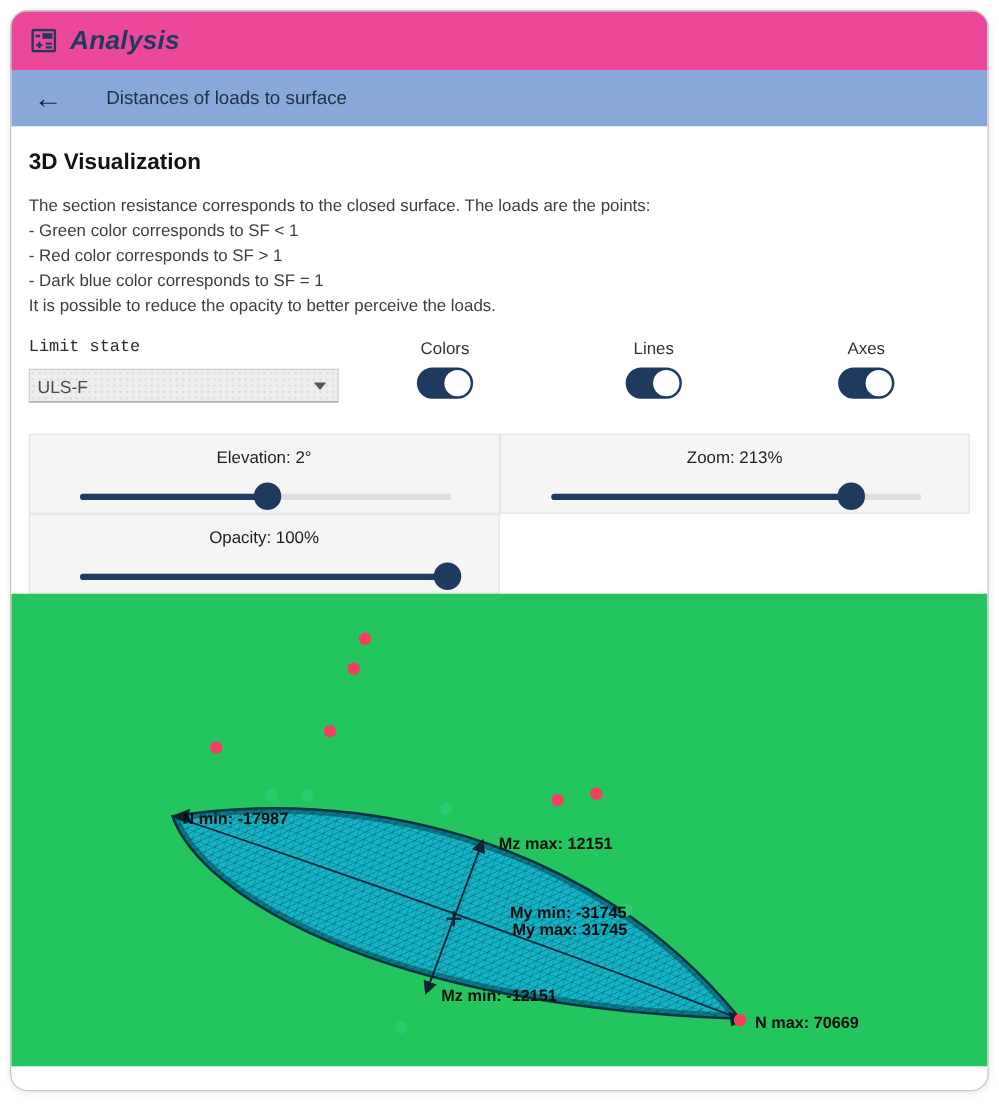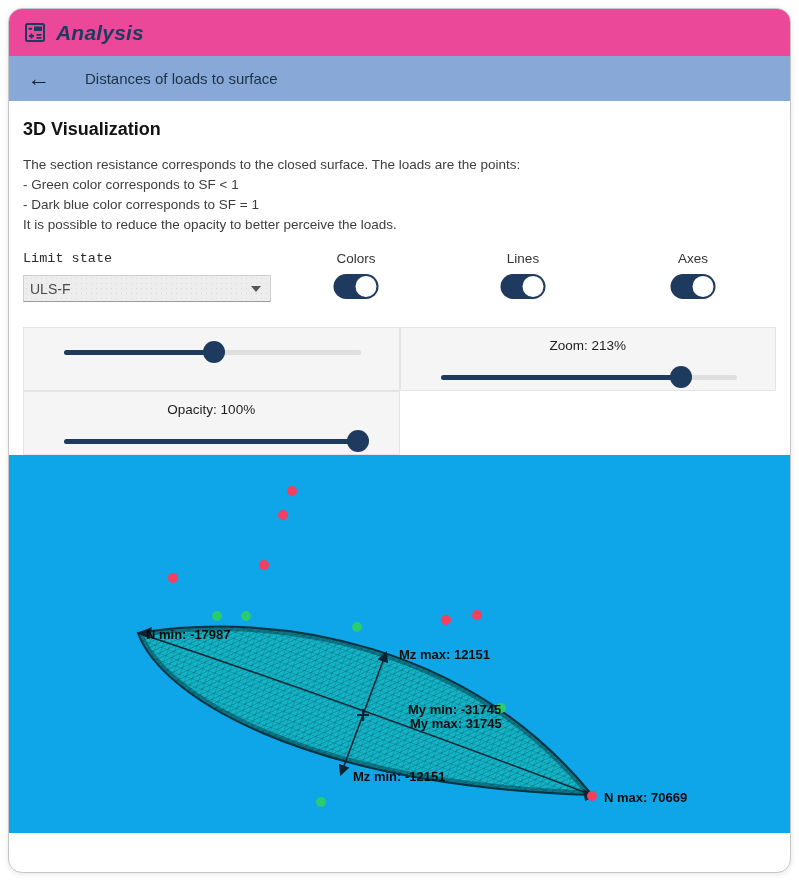--- a/index.html
+++ b/index.html
@@ -37,21 +37,21 @@
   .toggle .knob{position:absolute;right:2px;top:2px;width:21px;height:21px;border-radius:50%;background:#fff;}
   
   .slider-grid{display:grid;grid-template-columns:1fr 1fr;margin-top:14px;}
   .slider-cell{background:#f5f5f6;border:1px solid #e4e4e4;height:64px;box-sizing:border-box;}
   .slider-cell .s-label{text-align:center;font-size:13.5px;color:#1d1d1d;margin-top:10px;}
   .slider{position:relative;margin:13px 38px 0 40px;height:22px;cursor:pointer;}
   .slider .track{position:absolute;left:0;right:0;top:9px;height:5px;border-radius:3px;background:#dedede;}
   .slider .fill{position:absolute;left:0;top:9px;height:5px;border-radius:3px;background:#1e3a5f;}
   .slider .knob{position:absolute;top:0;width:22px;height:22px;border-radius:50%;background:#1e3a5f;}
   
-  .plot{position:relative;margin:0 -14px;height:378px;background:#0ea5e9;}
+  .plot{position:relative;margin:0 -14px;height:378px;background:#22c55e;}
   .plot svg{display:block;}
 </style>
 </head>
 <body>
 
 <div class="stage">
   <div class="card">
 
     <div class="app-header">
       <svg class="app-icon" viewBox="0 0 20 19">
@@ -68,20 +68,21 @@
       <div class="back-btn">←</div>
       <div class="nav-title">Distances of loads to surface</div>
     </div>
 
     <div class="content">
       <div class="sec-heading">3D Visualization</div>
 
       <div class="desc">
         <p>The section resistance corresponds to the closed surface. The loads are the points:</p>
         <p>- Green color corresponds to SF &lt; 1</p>
+        <p>- Red color corresponds to SF &gt; 1</p>
         <p>- Dark blue color corresponds to SF = 1</p>
         <p class="note">It is possible to reduce the opacity to better perceive the loads.</p>
       </div>
 
       <div class="controls-row">
         <div>
           <div class="ls-label">Limit state</div>
           <div class="select">
             <span>ULS-F</span>
             <span class="caret"></span>
@@ -102,20 +103,21 @@
         <div class="toggle-group" style="left:670px">
           <div class="toggle-label">Axes</div>
           <div class="toggle">
               <div class="knob"></div>
             </div>
         </div>
       </div>
 
       <div class="slider-grid">
         <div class="slider-cell">
+          <div class="s-label">Elevation: 2°</div>
           <div class="slider">
             <div class="track"></div>
             <div class="fill" style="width: 50.5%;"></div>
             <div class="knob" style="left: calc(50.5% - 11px);"></div>
           </div>
         </div>
         <div class="slider-cell">
           <div class="s-label">Zoom: 213%</div>
           <div class="slider">
             <div class="track"></div>

